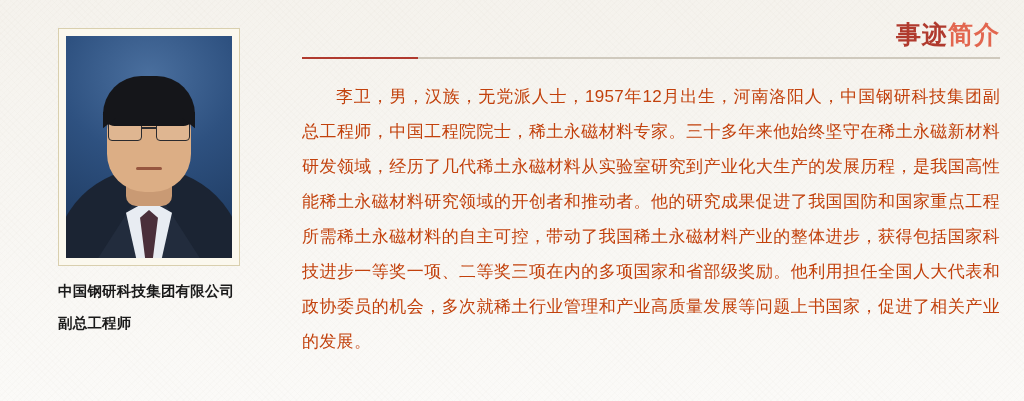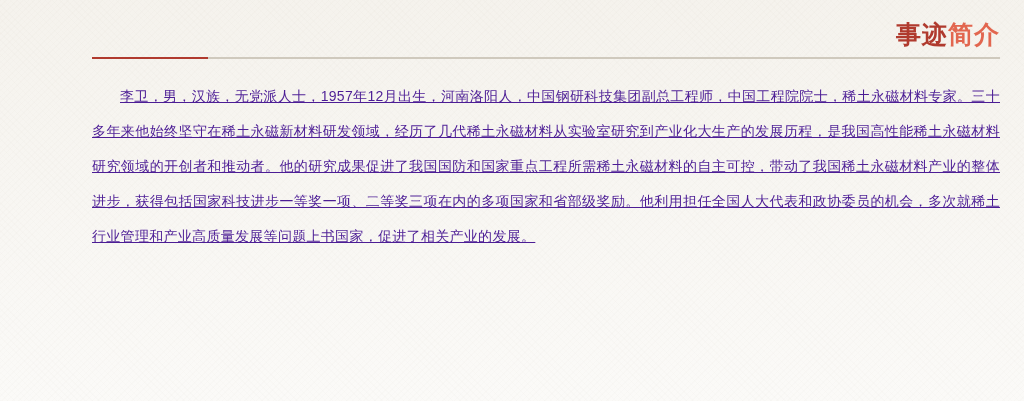--- a/index.html
+++ b/index.html
@@ -230,36 +230,59 @@
   .heading-rule::before {
     content: "";
     position: absolute;
     left: 0;
     top: 0;
     width: 116px;
     height: 2px;
     background: #b03a2e;
   }
   .body-text {
-    font-size: 14px;
+    font-size: 17px;
     line-height: 35px;
-    color: #4c1d95;
+    color: #c2410c;
     text-align: justify;
     text-indent: 2em;
     letter-spacing: 0.3px;
-    text-decoration: underline;
   }
 </style>
 </head>
 <body>
 
 <div class="paper-texture"></div>
 
 <div class="layout">
 
+  <div class="profile">
+    <div class="portrait-frame">
+      <div class="portrait">
+        <div class="backdrop"></div>
+        <div class="suit"></div>
+        <div class="lapel-l"></div>
+        <div class="lapel-r"></div>
+        <div class="shirt"></div>
+        <div class="tie"></div>
+        <div class="neck"></div>
+        <div class="head"></div>
+        <div class="mouth"></div>
+        <div class="glasses">
+          <div class="lens left"></div>
+          <div class="lens right"></div>
+          <div class="bridge"></div>
+        </div>
+        <div class="hair"></div>
+        <div class="hair2"></div>
+      </div>
+    </div>
+    <div class="profile-org">中国钢研科技集团有限公司</div>
+    <div class="profile-title">副总工程师</div>
+  </div>
 
   <div class="content">
     <div class="section-heading">
       <span class="h-dark">事迹</span><span class="h-light">简介</span>
     </div>
     <div class="heading-rule"></div>
     <div class="body-text">李卫，男，汉族，无党派人士，1957年12月出生，河南洛阳人，中国钢研科技集团副总工程师，中国工程院院士，稀土永磁材料专家。三十多年来他始终坚守在稀土永磁新材料研发领域，经历了几代稀土永磁材料从实验室研究到产业化大生产的发展历程，是我国高性能稀土永磁材料研究领域的开创者和推动者。他的研究成果促进了我国国防和国家重点工程所需稀土永磁材料的自主可控，带动了我国稀土永磁材料产业的整体进步，获得包括国家科技进步一等奖一项、二等奖三项在内的多项国家和省部级奖励。他利用担任全国人大代表和政协委员的机会，多次就稀土行业管理和产业高质量发展等问题上书国家，促进了相关产业的发展。</div>
   </div>
 
 </div>

